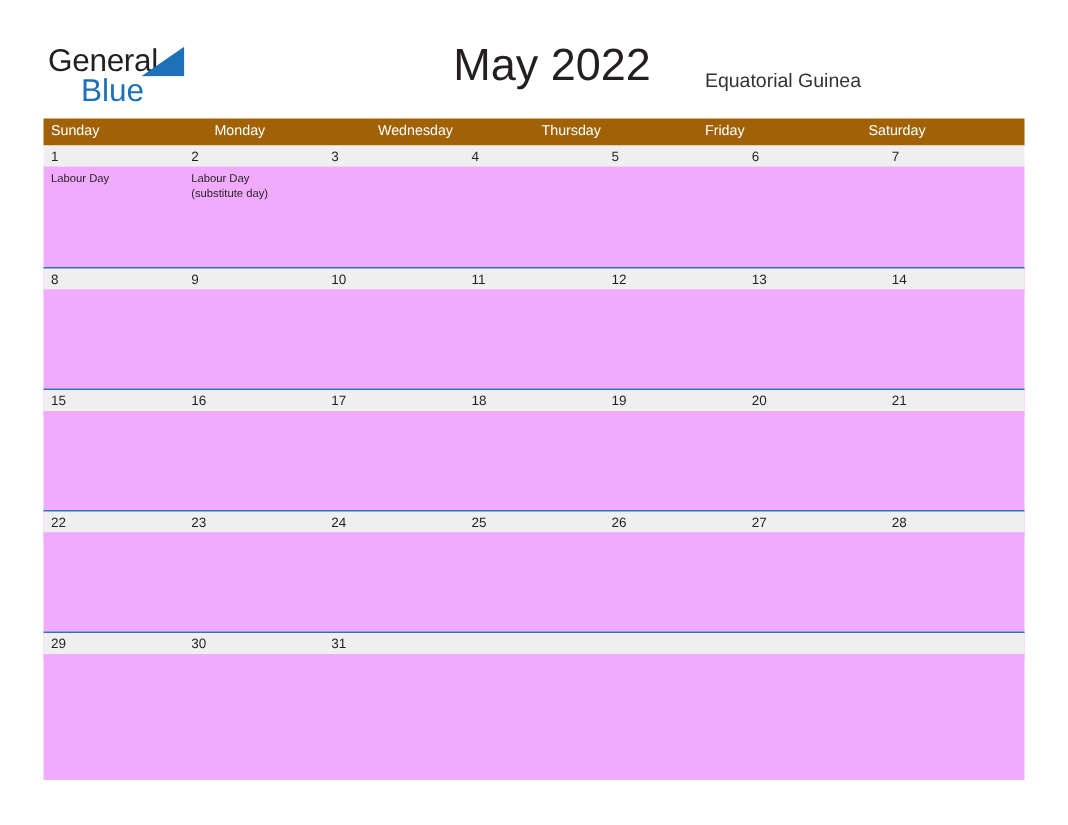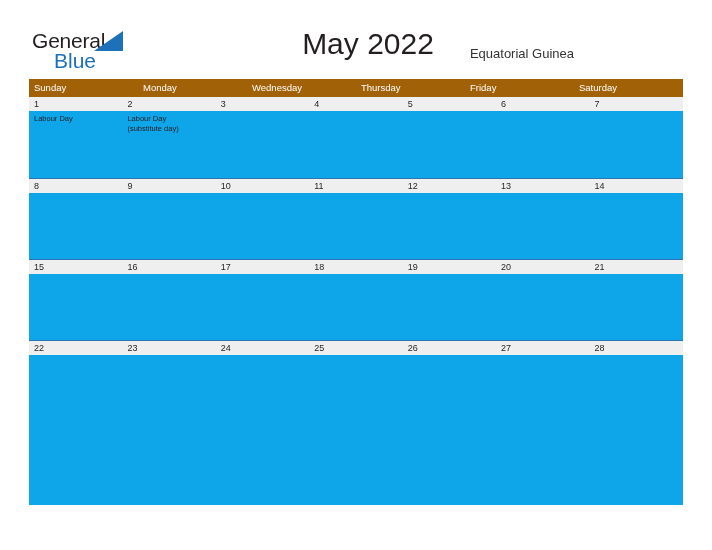--- a/index.html
+++ b/index.html
@@ -139,21 +139,21 @@
     padding-left: 5px;
     box-sizing: border-box;
     overflow: hidden;
     white-space: nowrap;
   }
 
   .event-strip {
     display: flex;
     width: 100%;
     height: 84px;
-    background: #0ea5e9;
+    background: #f0abfc;
   }
   .event-cell {
     flex: 1 1 0;
     padding: 3px 6px 0 5px;
     box-sizing: border-box;
     font-size: 7.5px;
     line-height: 10px;
     color: #231f20;
     overflow: hidden;
   }
@@ -324,20 +324,29 @@
       <div class="event-cell">
           <span class="event-text"></span>
         </div>
       <div class="event-cell">
           <span class="event-text"></span>
         </div>
     </div>
   </div>
 
   <div class="week-row">
+    <div class="date-strip">
+      <div class="date-cell">29</div>
+      <div class="date-cell">30</div>
+      <div class="date-cell">31</div>
+      <div class="date-cell"></div>
+      <div class="date-cell"></div>
+      <div class="date-cell"></div>
+      <div class="date-cell"></div>
+    </div>
     <div class="event-strip">
       <div class="event-cell">
           <span class="event-text"></span>
         </div>
       <div class="event-cell">
           <span class="event-text"></span>
         </div>
       <div class="event-cell">
           <span class="event-text"></span>
         </div>

